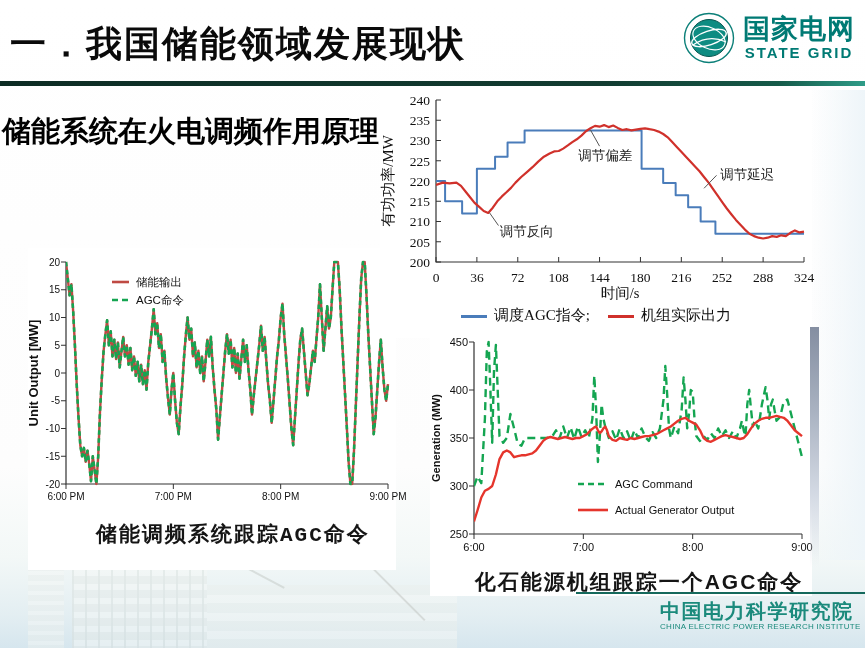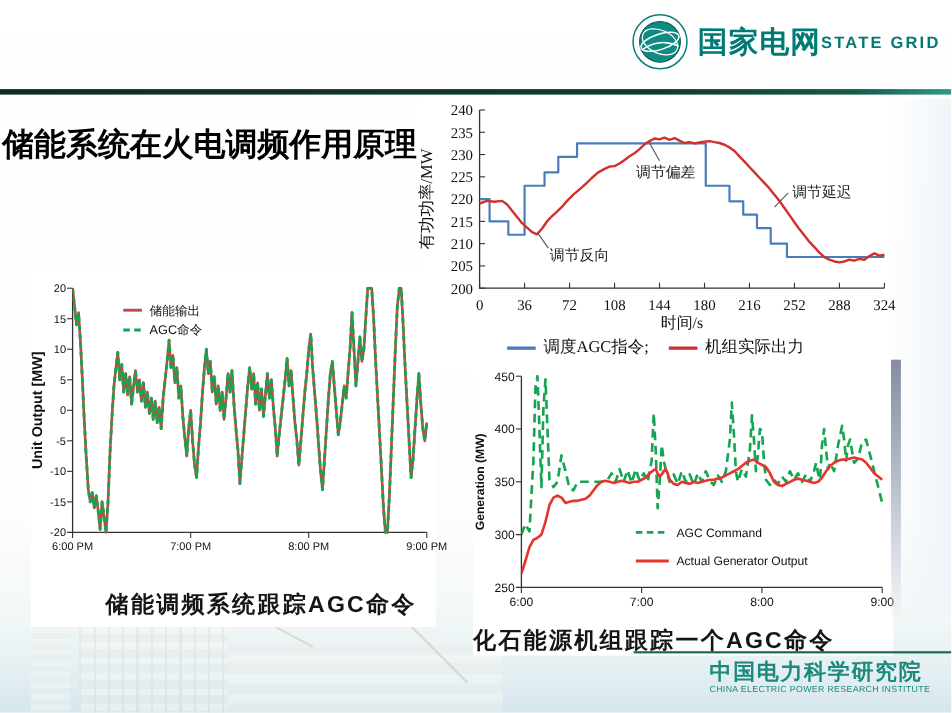--- a/index.html
+++ b/index.html
@@ -6,40 +6,40 @@
   body{font-family:"Liberation Sans", sans-serif;}
   .slide{position:relative;width:865px;height:648px;overflow:hidden;
     background:linear-gradient(180deg,#ffffff 0%,#fdfdfd 72%,#f3f8f7 86%,#e3eef2 95%,#d6e6ee 100%);}
   .bg-right{position:absolute;right:0;top:90px;width:55px;height:470px;
     background:linear-gradient(90deg,rgba(240,246,250,0),#eef5f9);}
   
   .title{position:absolute;left:10px;top:20px;font-size:36px;font-weight:bold;color:#0a0a0a;letter-spacing:2px;white-space:nowrap;}
   .rule{position:absolute;left:0;top:81px;width:865px;height:5px;
     background:linear-gradient(90deg,#0d2c24 0%,#123c31 70%,#155a49 90%,#2f9c88 100%);}
   .sg-logo{position:absolute;right:10px;top:12px;display:flex;align-items:center;gap:8px;}
-  .sg-text{display:flex;align-items:center;line-height:1;}
+  .sg-text{display:flex;flex-direction:column;align-items:center;line-height:1;}
   .sg-cn{font-size:27px;font-weight:bold;color:#007a74;letter-spacing:1px;}
   .sg-en{font-size:15px;font-weight:bold;color:#007a74;letter-spacing:2px;font-family:Liberation Sans, sans-serif;margin-top:2px;}
   .subtitle{position:absolute;left:2px;top:112px;font-size:29px;font-weight:bold;color:#000;white-space:nowrap;}
   
   .panel{position:absolute;background:#fff;}
   #panel-top{left:380px;top:88px;width:432px;height:250px;}
   #panel-left{left:28px;top:248px;width:368px;height:322px;}
   #panel-bottom{left:430px;top:332px;width:382px;height:264px;}
   #legend-top{text-align:center;margin-top:0px;}
   .leg-item{margin:0 9px;font-family:"Liberation Serif",serif;font-size:15px;color:#111;white-space:nowrap;text-align:center;}
   .leg-marker{display:inline-block;width:26px;height:3px;vertical-align:middle;margin-right:7px;}
   .caption{font-size:21px;font-weight:600;color:#151515;letter-spacing:2px;white-space:nowrap;}
-  #panel-left .caption{margin-top:19px;margin-left:68px;}
-  #panel-bottom .caption{margin-top:2px;text-align:left;}
+  #panel-left .caption{margin-top:4px;margin-left:68px;font-family:Liberation Mono, monospace;}
+  #panel-bottom .caption{margin-top:2px;text-align:center;margin-left:36px;}
   
   .gray-bar{position:absolute;left:810px;top:327px;width:9px;height:240px;
     background:linear-gradient(180deg,#848ea1 0%,#a9b2c1 35%,#d4dae4 70%,rgba(230,235,240,0) 100%);}
   .teal-line{position:absolute;left:576px;top:592px;width:289px;height:2px;background:#15695c;}
-  .cepri{position:absolute;left:645px;top:601px;color:#1b8a7c;line-height:1.05;}
+  .cepri{position:absolute;left:660px;top:601px;color:#1b8a7c;line-height:1.05;}
   .cepri-cn{font-size:20px;font-weight:bold;letter-spacing:1.5px;}
   .cepri-en{font-size:8px;font-weight:normal;letter-spacing:0.3px;margin-top:1px;}
   .wm{position:absolute;opacity:.5;}
   .wm-tower{left:28px;top:565px;width:36px;height:83px;
     background:repeating-linear-gradient(180deg,#e9eeec 0 6px,#f4f7f5 6px 10px);}
   .wm-main{left:72px;top:562px;width:135px;height:86px;
     background:repeating-linear-gradient(90deg,rgba(213,221,218,.8) 0 2px,rgba(0,0,0,0) 2px 13px),
                repeating-linear-gradient(180deg,#e6ebe9 0 8px,#f5f8f6 8px 14px);}
   .wm-wing{left:207px;top:585px;width:250px;height:63px;
     background:repeating-linear-gradient(180deg,#eaefec 0 10px,#f6f8f6 10px 18px);}
@@ -54,20 +54,21 @@
 
 <div class="slide">
   <div class="bg-right"></div>
 
   <div class="wm wm-tower"></div>
   <div class="wm wm-main"></div>
   <div class="wm wm-wing"></div>
   <div class="wm-line1"></div>
   <div class="wm-line2"></div>
 
+  <div class="title">一．我国储能领域发展现状</div>
   <div class="sg-logo">
     <svg width="52" height="52" viewBox="0 0 52 52">
       <circle cx="26" cy="26" r="24.5" fill="#ffffff" stroke="#0b7f78" stroke-width="1.4"></circle>
       <circle cx="26" cy="26" r="18.5" fill="#0e8c82"></circle>
       <circle cx="26" cy="26" r="18.5" fill="none" stroke="#06554f" stroke-width="1"></circle>
       <ellipse cx="26" cy="26" rx="18" ry="7" fill="none" stroke="#ffffff" stroke-width="1.4" transform="rotate(-18 26 26)"></ellipse>
       <ellipse cx="26" cy="26" rx="17" ry="10.5" fill="none" stroke="#ffffff" stroke-width="1.1" transform="rotate(24 26 26)"></ellipse>
       <path d="M10 33 Q26 22 43 30" fill="none" stroke="#ffffff" stroke-width="1.2"></path>
     </svg>
     <div class="sg-text">

